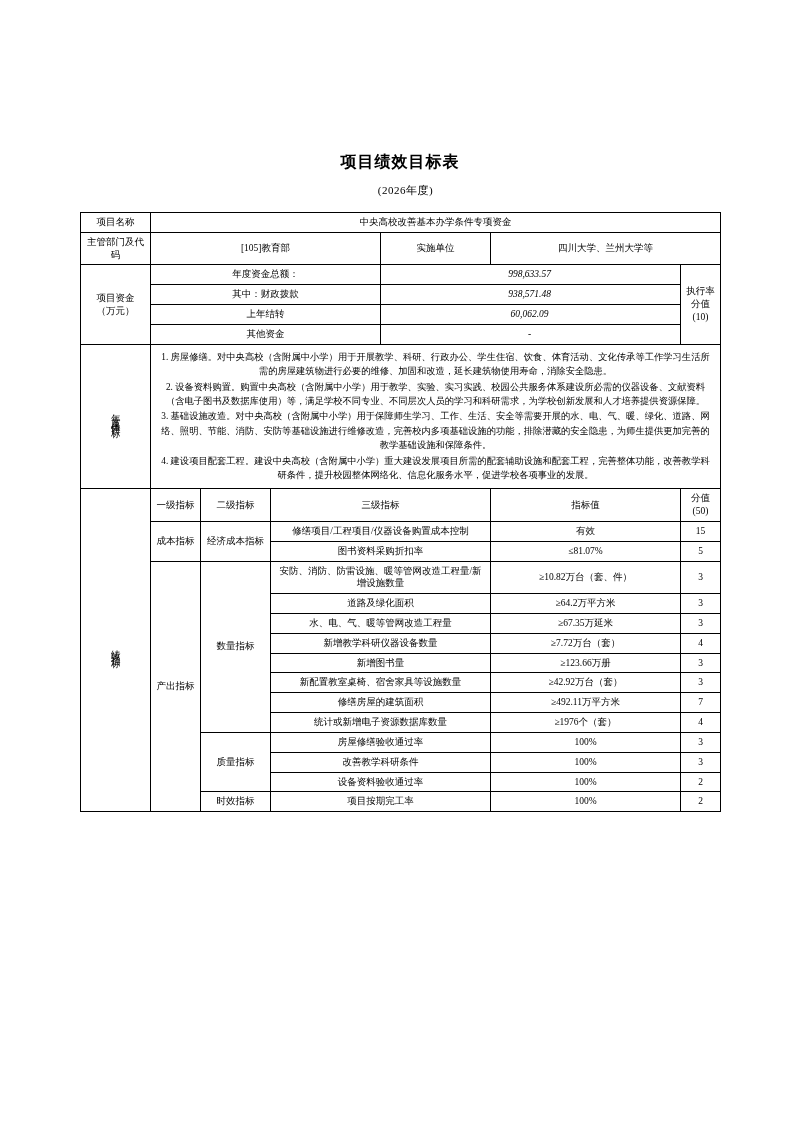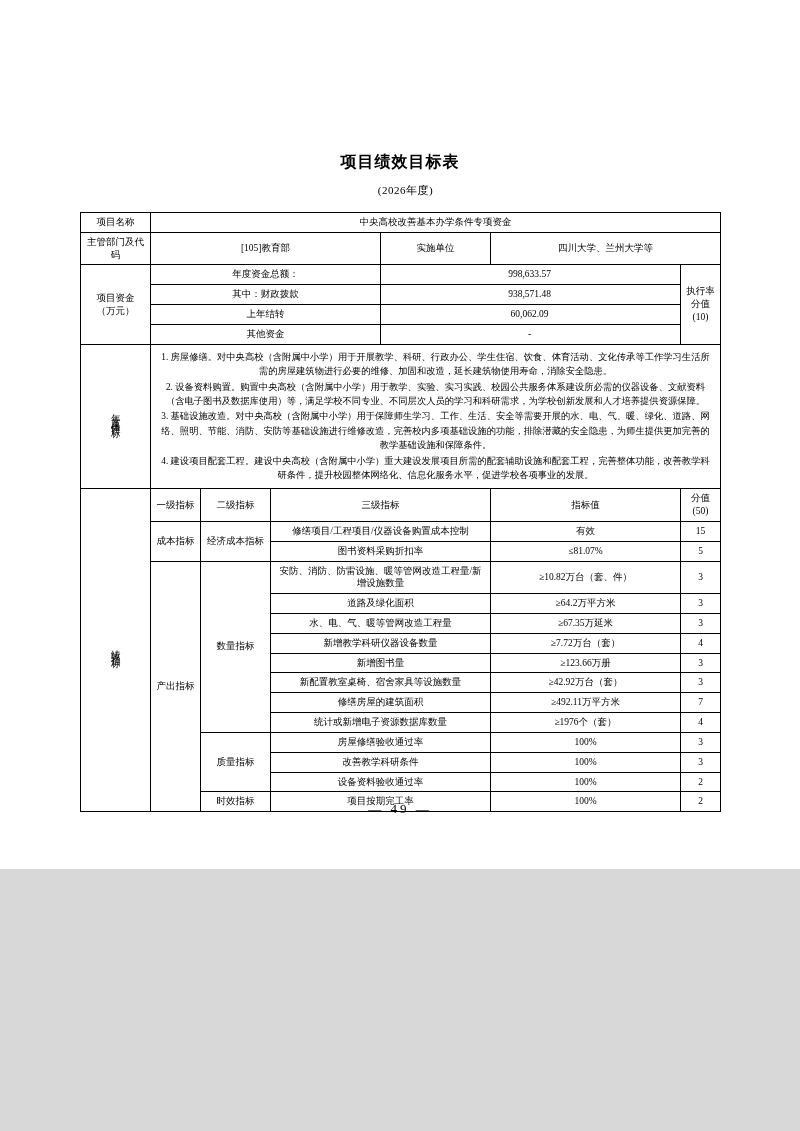--- a/index.html
+++ b/index.html
@@ -5,21 +5,21 @@
   html, body {
     margin: 0;
     padding: 0;
     background: #d8d8d8;
   }
   body {
     font-family: "Liberation Serif", "DejaVu Serif", serif;
   }
   .page {
     width: 800px;
-    height: 869px;
+    height: 1131px;
     background: #ffffff;
     margin: 0 auto;
     position: relative;
     box-sizing: border-box;
     overflow: hidden;
   }
   .doc-title {
     text-align: center;
     font-size: 16px;
     font-weight: bold;
@@ -54,20 +54,21 @@
   .label-cell {
     text-align: center;
     margin-left: 35px;
   }
   .left {
     text-align: left;
   }
   .right {
     text-align: right;
     padding-right: 6px !important;
+    font-style: italic;
   }
   .vert {
     writing-mode: vertical-rl;
     text-orientation: upright;
     letter-spacing: 3px;
     margin: 0 auto;
     display: inline-block;
     line-height: 1.1;
   }
   .para {
@@ -253,14 +254,13 @@
         <td>时效指标</td>
         <td colspan="2" class="left">项目按期完工率</td>
         <td colspan="2">100%</td>
         <td>2</td>
       </tr>
 
     </tbody>
       </table>
   </div>
 
-  <div class="pagenum">— 49 —</div>
 </div>
 
 </body></html>

